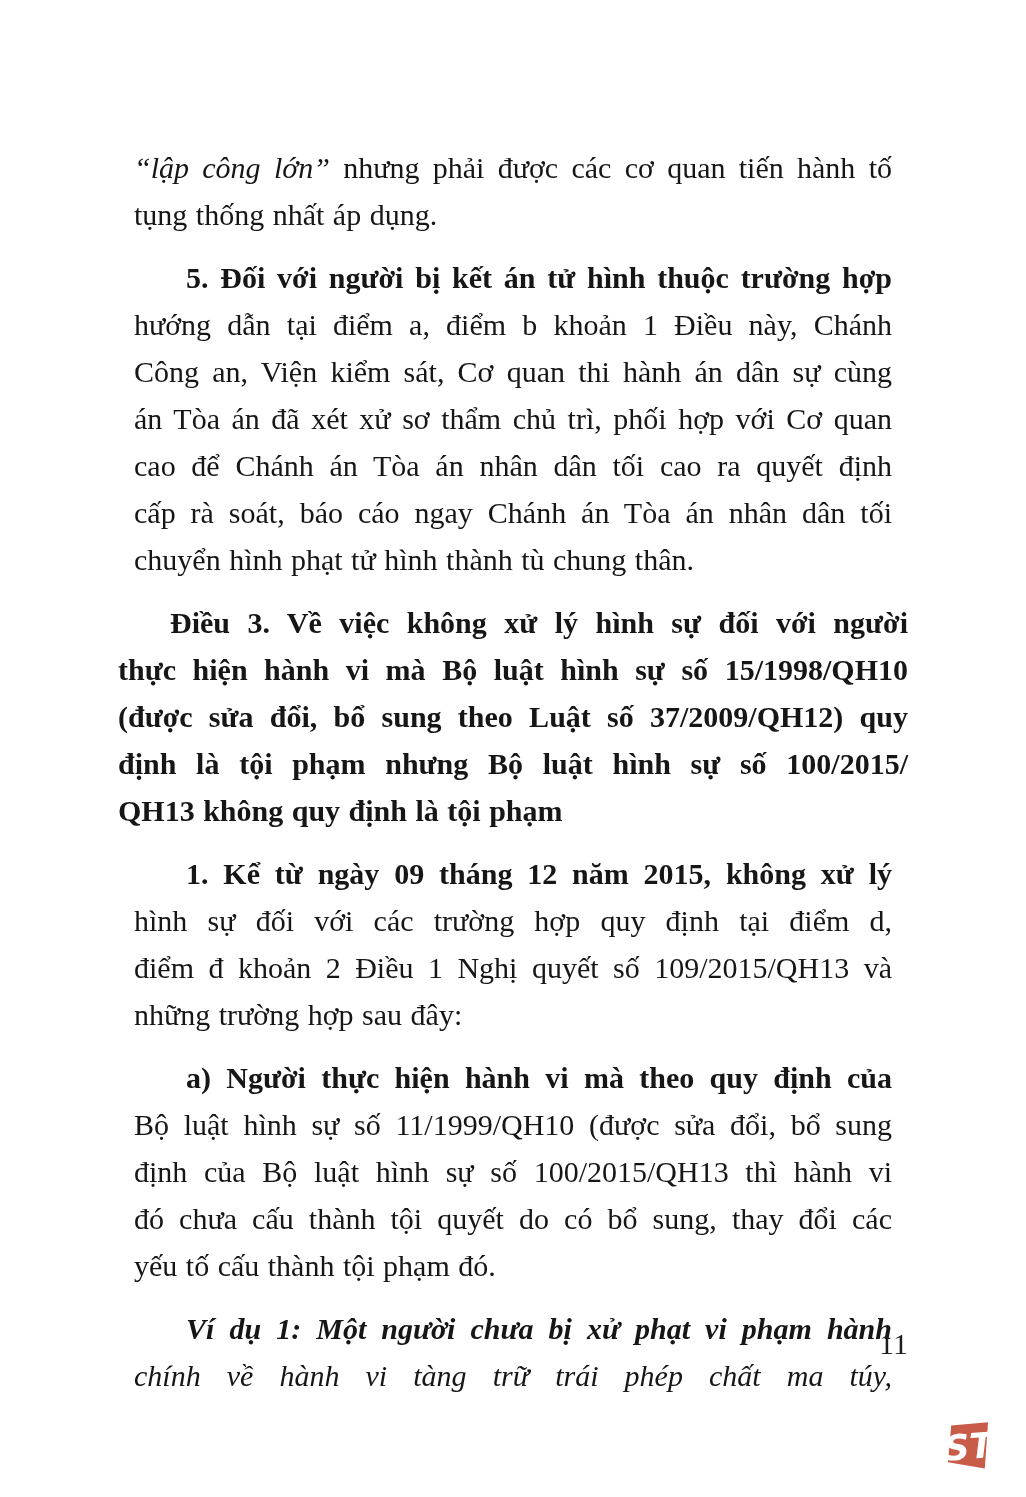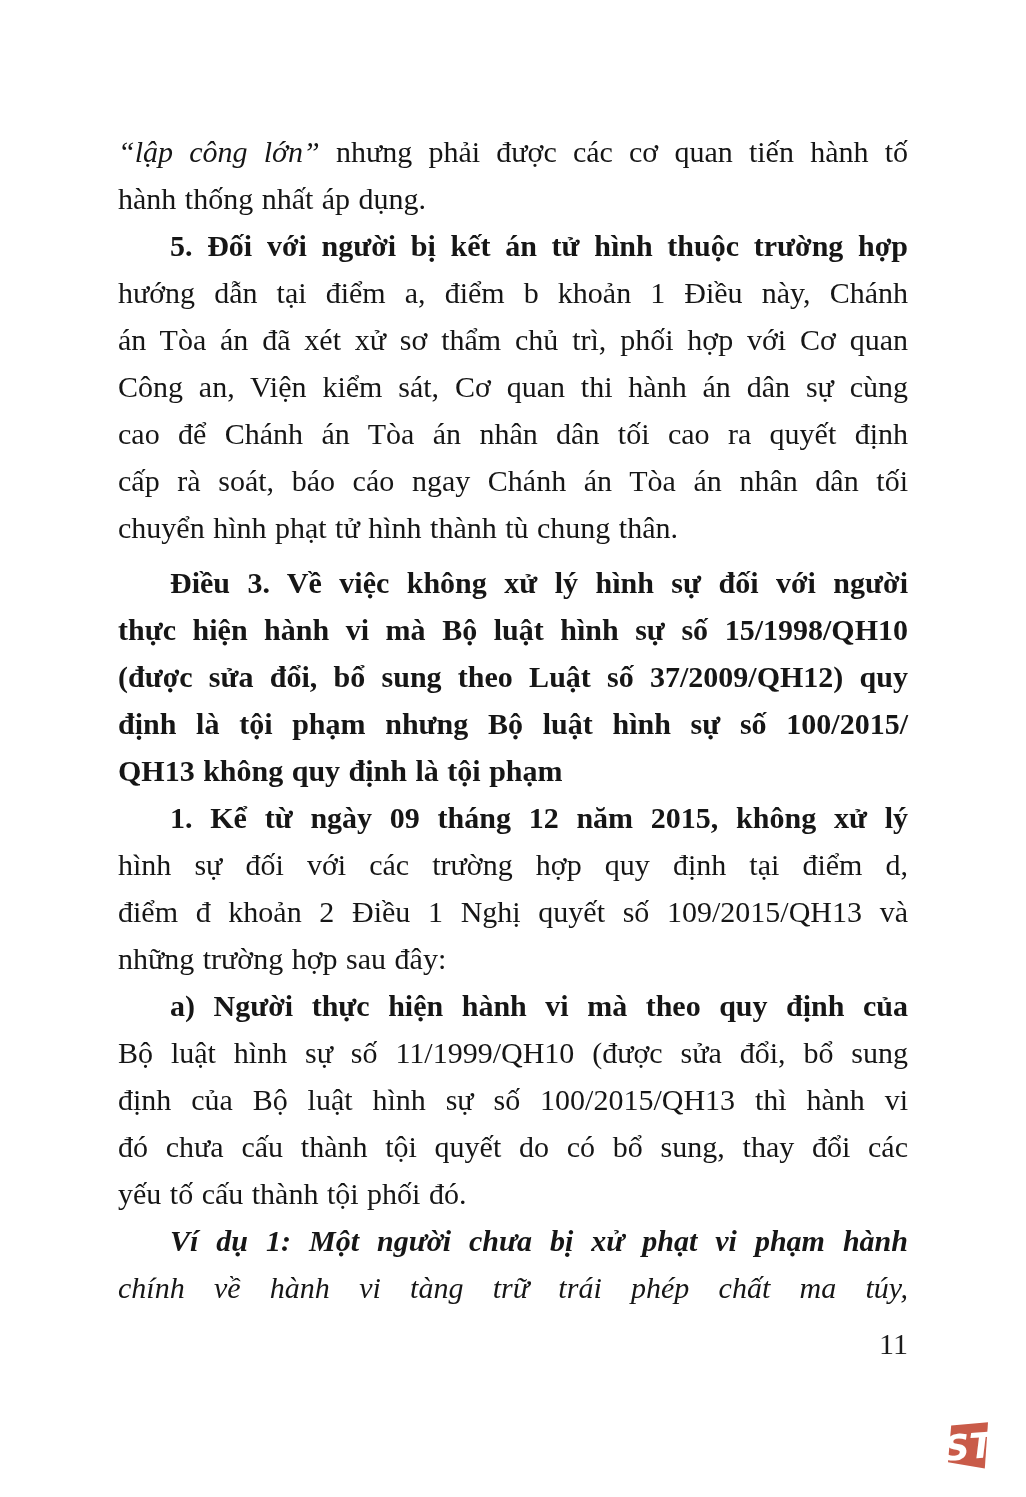--- a/index.html
+++ b/index.html
@@ -12,21 +12,21 @@
     overflow:hidden;
     margin:0 auto;
   }
   .content{
     position:absolute;
     left:118px; top:128px; width:790px;
     font-size:30px;
     line-height:47px;
     word-spacing:1px;
   }
-  .para{margin:0;}
+  .para{margin:16px;}
   .line{text-align:justify;}
   .line.just{text-align-last:justify;}
   .line.indent{text-indent:52px;font-weight:bold;}
   .para.heading{font-weight:700; margin:8px 0 0 0;}
   .para.example{font-style:italic;}
   .it{font-style:italic;}
   .page-number{
     position:absolute;
     top:1320px; right:118px;
     font-size:30px; line-height:47px;
@@ -41,27 +41,27 @@
   .publisher-logo svg{display:block;width:100%;height:100%;}
 </style>
 </head>
 <body>
 
 <div class="page" style="background: rgb(255, 255, 255); color: rgb(22, 22, 22);">
 
   <div class="content">
       <div class="para body">
         <div class="line just"><span class="it">“lập công lớn”</span><span> nhưng phải được các cơ quan tiến hành tố</span></div>
-        <div class="line"><span>hành thống nhất áp dụng.</span></div>
+        <div class="line"><span>tụng thống nhất áp dụng.</span></div>
       </div>
       <div class="para body">
         <div class="line just indent"><span>5. Đối với người bị kết án tử hình thuộc trường hợp</span></div>
         <div class="line just"><span>hướng dẫn tại điểm a, điểm b khoản 1 Điều này, Chánh</span></div>
+        <div class="line just"><span>Công an, Viện kiểm sát, Cơ quan thi hành án dân sự cùng</span></div>
         <div class="line just"><span>án Tòa án đã xét xử sơ thẩm chủ trì, phối hợp với Cơ quan</span></div>
-        <div class="line just"><span>Công an, Viện kiểm sát, Cơ quan thi hành án dân sự cùng</span></div>
         <div class="line just"><span>cao để Chánh án Tòa án nhân dân tối cao ra quyết định</span></div>
         <div class="line just"><span>cấp rà soát, báo cáo ngay Chánh án Tòa án nhân dân tối</span></div>
         <div class="line"><span>chuyển hình phạt tử hình thành tù chung thân.</span></div>
       </div>
       <div class="para heading">
         <div class="line just indent"><span>Điều 3. Về việc không xử lý hình sự đối với người</span></div>
         <div class="line just"><span>thực hiện hành vi mà Bộ luật hình sự số 15/1998/QH10</span></div>
         <div class="line just"><span>(được sửa đổi, bổ sung theo Luật số 37/2009/QH12) quy</span></div>
         <div class="line just"><span>định là tội phạm nhưng Bộ luật hình sự số 100/2015/</span></div>
         <div class="line"><span>QH13 không quy định là tội phạm</span></div>
@@ -70,21 +70,21 @@
         <div class="line just indent"><span>1. Kể từ ngày 09 tháng 12 năm 2015, không xử lý</span></div>
         <div class="line just"><span>hình sự đối với các trường hợp quy định tại điểm d,</span></div>
         <div class="line just"><span>điểm đ khoản 2 Điều 1 Nghị quyết số 109/2015/QH13 và</span></div>
         <div class="line"><span>những trường hợp sau đây:</span></div>
       </div>
       <div class="para body">
         <div class="line just indent"><span>a) Người thực hiện hành vi mà theo quy định của</span></div>
         <div class="line just"><span>Bộ luật hình sự số 11/1999/QH10 (được sửa đổi, bổ sung</span></div>
         <div class="line just"><span>định của Bộ luật hình sự số 100/2015/QH13 thì hành vi</span></div>
         <div class="line just"><span>đó chưa cấu thành tội quyết do có bổ sung, thay đổi các</span></div>
-        <div class="line"><span>yếu tố cấu thành tội phối đó.</span></div>
+        <div class="line"><span>yếu tố cấu thành tội phạm đó.</span></div>
       </div>
       <div class="para example">
         <div class="line just indent"><span>Ví dụ 1: Một người chưa bị xử phạt vi phạm hành</span></div>
         <div class="line just"><span>chính về hành vi tàng trữ trái phép chất ma túy,</span></div>
       </div>
     </div>
 
   <div class="page-number">11</div>
 
   <div class="publisher-logo">

